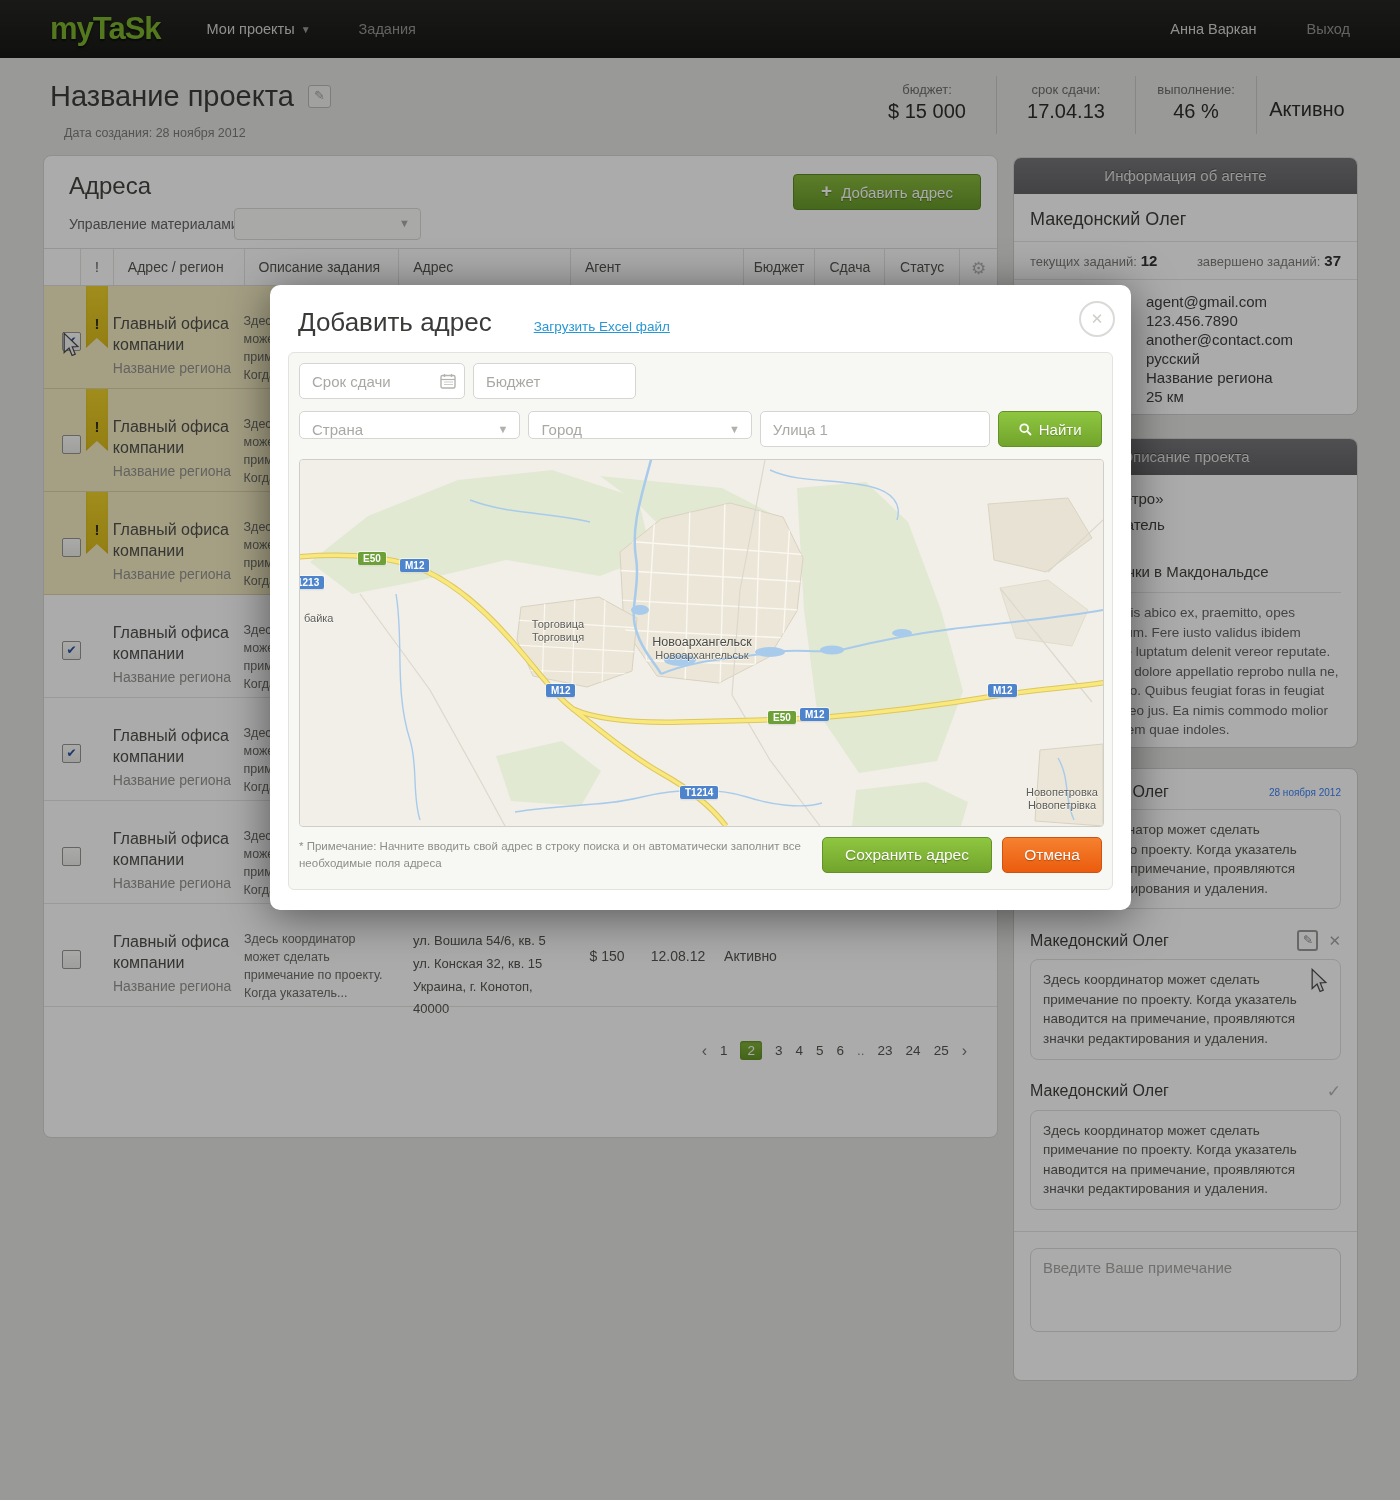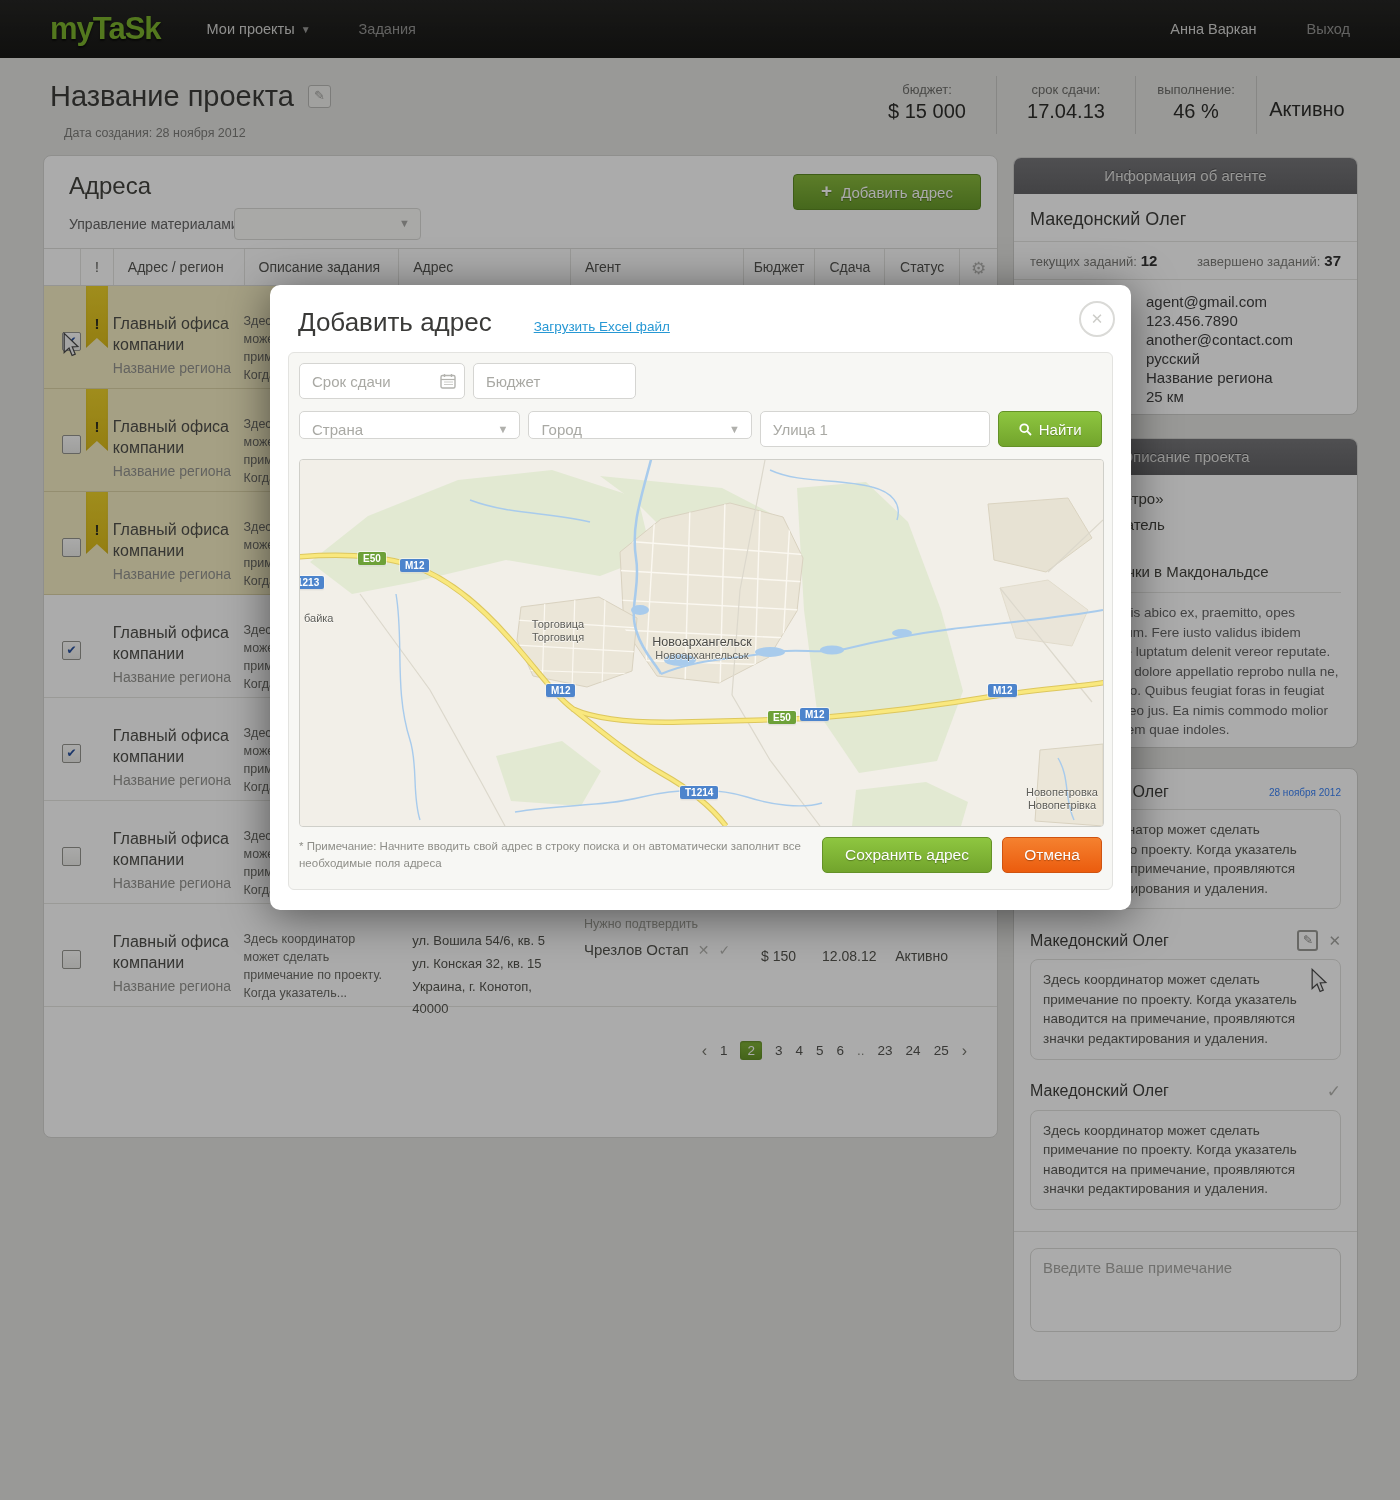--- a/index.html
+++ b/index.html
@@ -377,24 +377,20 @@
           <div class="cell c2">
             <div class="rname">Главный офиса компании</div>
             <div class="rregion">Название региона</div>
           </div>
           <div class="cell c3 rdesc">Здесь координатор может сделать примечание по проекту. Когда указатель...</div>
           <div class="cell c4 raddr">
             <div>ул. Вошила 54/6, кв. 5</div>
             <div>ул. Конская 32, кв. 15</div>
             <div>Украина, г. Конотоп, 40000</div>
           </div>
-          <div class="cell c5">
-            <div class="agent-status">Нужно подтвердить</div>
-            <div class="agent-name"><span>Чрезлов Остап</span><span class="aicon">✕</span><span class="aicon">✓</span></div>
-          </div>
           <div class="cell c6 cmid2">$ 150</div>
           <div class="cell c7 cmid2">12.08.12</div>
           <div class="cell c8 cmid2">Активно</div>
           <div class="cell c9"></div>
         </div>
       </div>
     <div class="pagination">
         <span class="pbtn">‹</span>
         <span class="pagenum">1</span>
         <span class="pagenum active">2</span>

